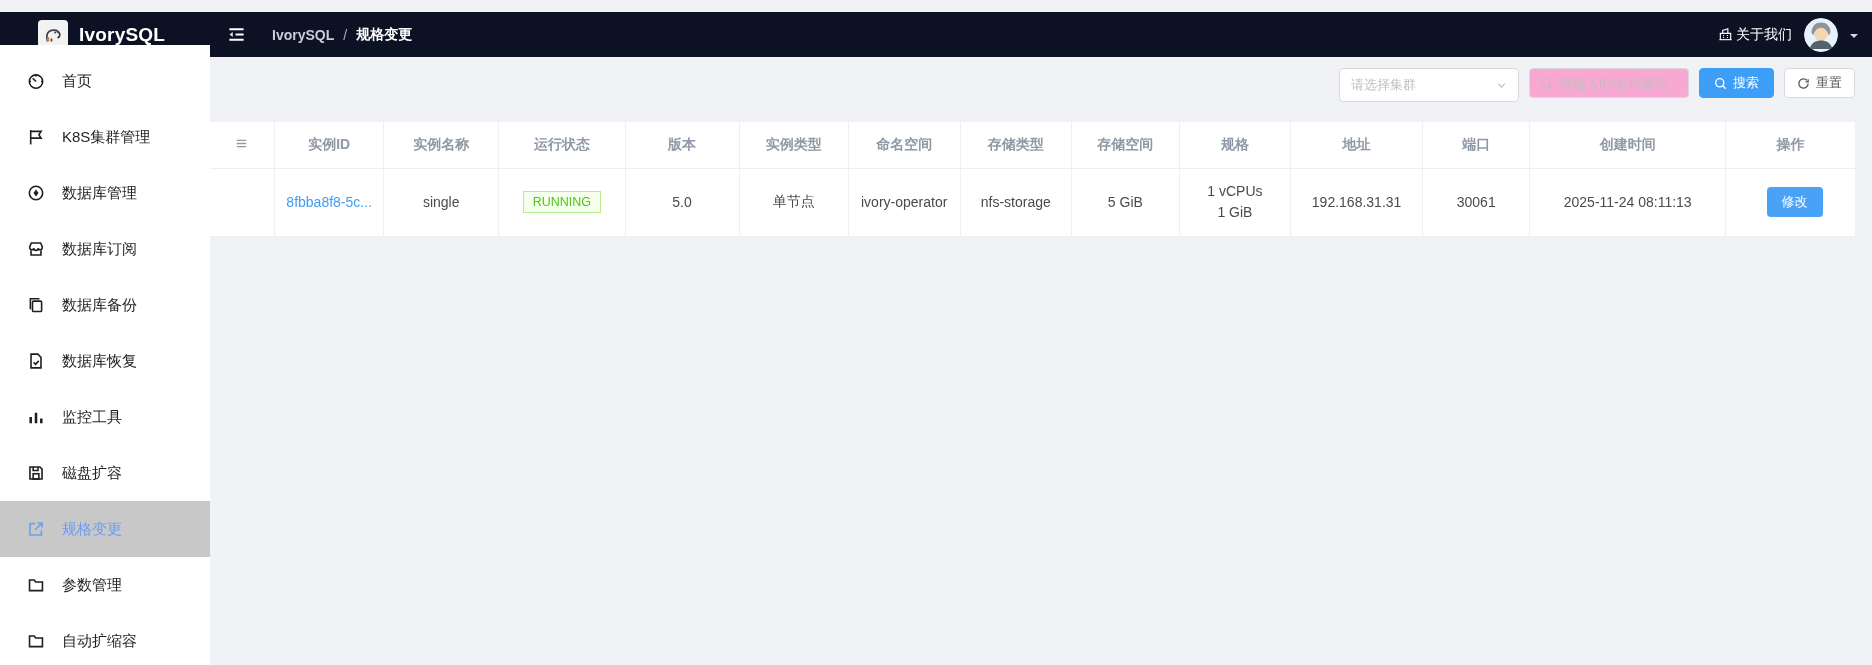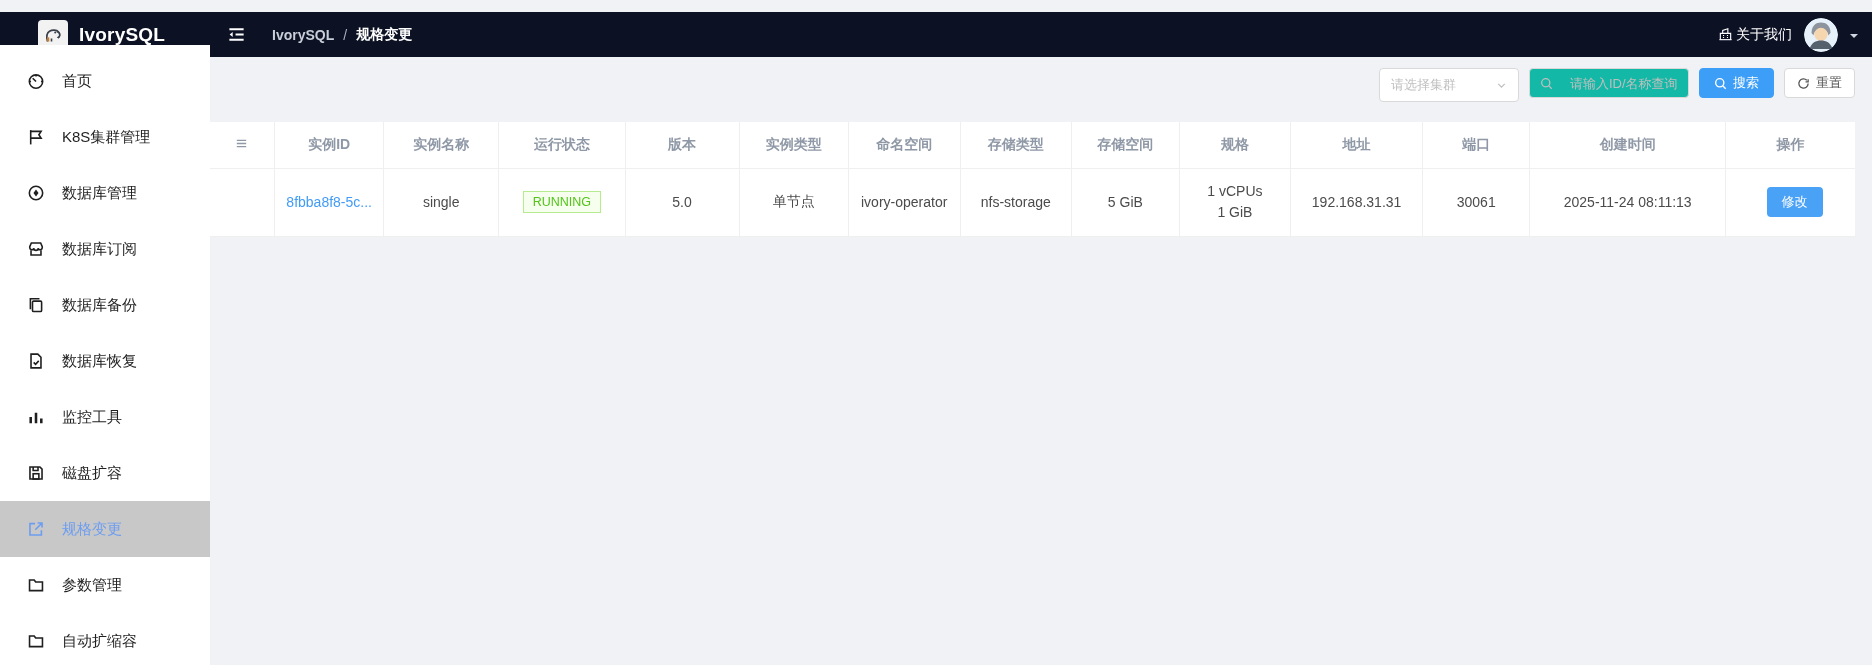--- a/index.html
+++ b/index.html
@@ -38,27 +38,27 @@
     height:56px; display:flex; align-items:center; gap:17px;
     padding-left:27px; font-size:15px; color:#1f1f1f; cursor:pointer;
   }
   .side-item .icn { width:18px; height:18px; flex:none; display:flex; align-items:center; }
   .side-item svg { stroke:currentColor; }
   .side-item.active { background:#c8c8c8; color:#6d9df0; }
 
   
   .filter-bar { position:absolute; top:68px; right:17px; display:flex; gap:10px; height:30px; z-index:1; }
   .select-box {
-    width:140px; background:#fff; border:1px solid #d9d9d9; border-radius:4px;
+    width:180px; background:#fff; border:1px solid #d9d9d9; border-radius:4px;
     display:flex; align-items:center; justify-content:space-between;
     padding:16px 11px; font-size:13px; color:#bfbfbf; cursor:pointer;
   }
   .search-box {
-    width:160px; background:#14b8a6; border:1px solid #d9d9d9; border-radius:4px;
-    display:flex; align-items:center; gap:17px; padding:0 10px;
+    width:160px; background:#f9a8d4; border:1px solid #d9d9d9; border-radius:4px;
+    display:flex; align-items:center; gap:7px; padding:0 10px;
   }
   .search-box input { border:none; outline:none; width:100%; font-size:13px; color:#333; background:transparent; }
   .search-box input::placeholder { color:#bfbfbf; }
   .btn { height:30px; border-radius:4px; display:flex; align-items:center; gap:6px; font-size:13px; cursor:pointer; }
   .btn-primary { background:#3d9ef7; border:1px solid #3d9ef7; color:#fff; padding:0 14px; }
   .btn-default { background:#fff; border:1px solid #d9d9d9; color:#565656; padding:0 12px; }
 
   
   .table-card { position:absolute; left:208px; right:17px; top:122px; background:#fff; }
   table { width:100%; border-collapse:collapse; table-layout:fixed; font-size:14px; }

